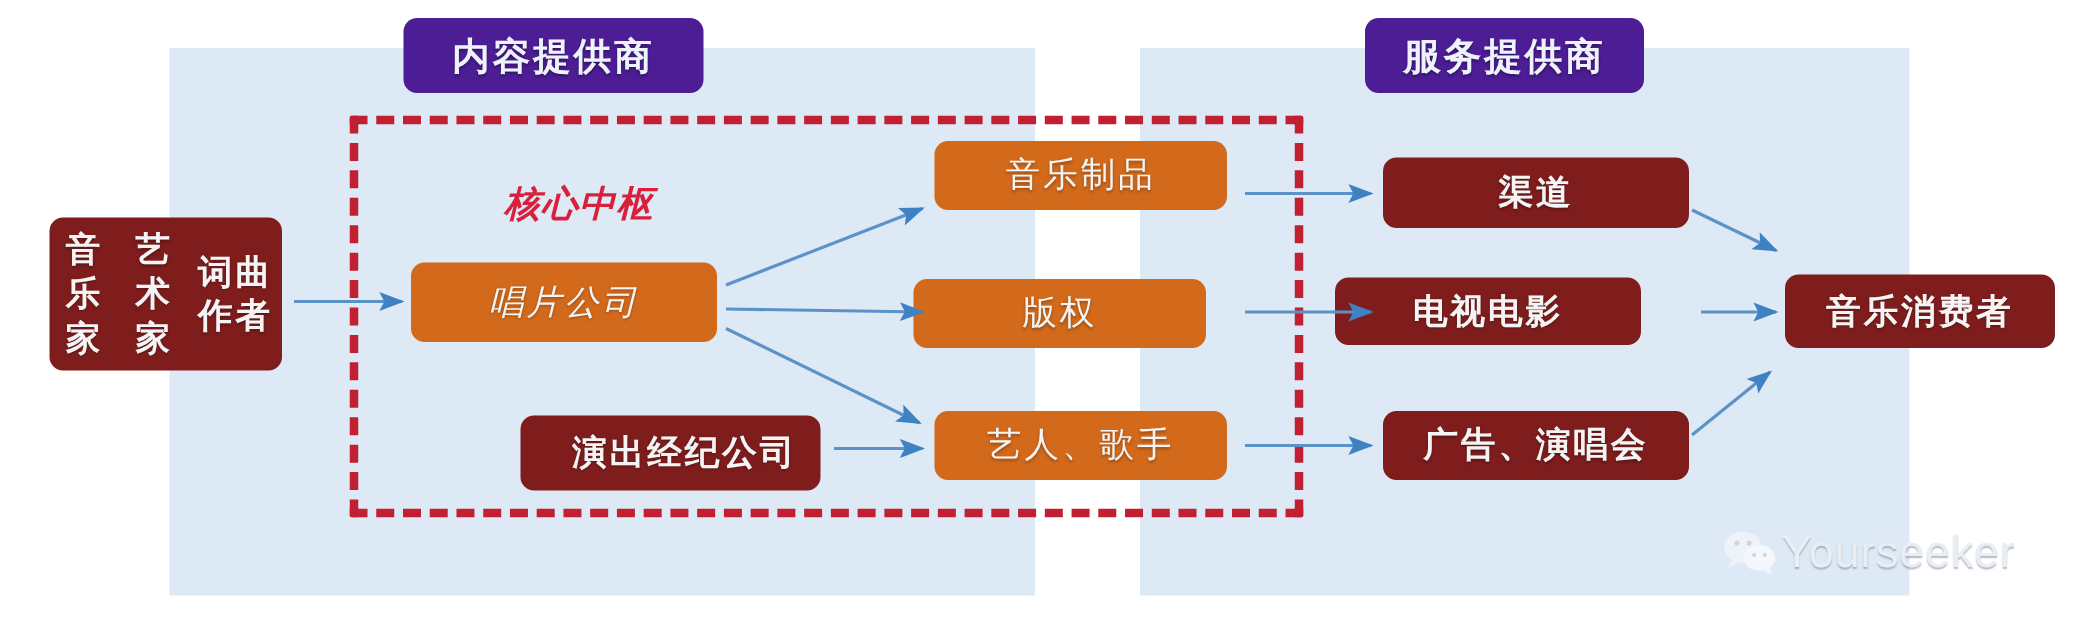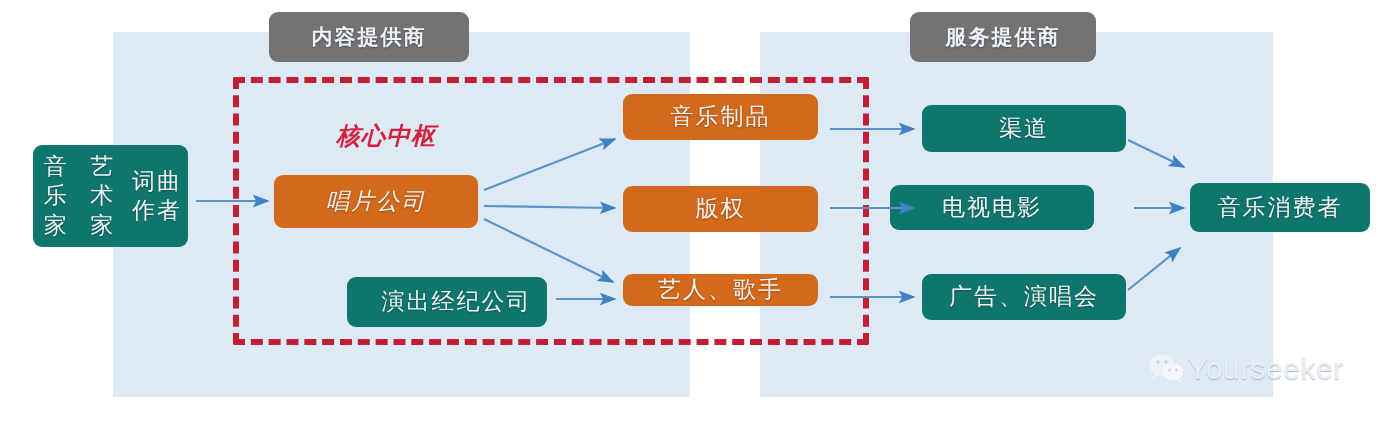--- a/index.html
+++ b/index.html
@@ -4,48 +4,48 @@
 <style>
   html,body{margin:0;padding:0;background:#ffffff;}
   body{font-family:"Liberation Sans","DejaVu Sans",sans-serif;}
   #stage{position:relative;width:1397px;height:427px;background:#ffffff;overflow:hidden;}
 
   .panel{position:absolute;background:#dde9f5;}
   #panel-content{left:113px;top:32px;width:577px;height:365px;}
   #panel-service{left:760px;top:32px;width:513px;height:365px;}
 
   .badge{
-    position:absolute;background:#737373;border-radius:9px;
+    position:absolute;background:#4c1d95;border-radius:9px;
     color:#eef3fb;display:flex;align-items:center;justify-content:center;
-    font-size:21px;letter-spacing:2px;font-weight:700;
+    font-size:25px;letter-spacing:2px;font-weight:700;
     text-shadow:0 1px 2px rgba(0,0,0,.35);
   }
   #badge-content{left:269px;top:12px;width:200px;height:50px;}
   #badge-service{left:910px;top:12px;width:186px;height:50px;}
 
   #dashed-box{
     position:absolute;left:233px;top:77px;width:636px;height:268px;
     border:6px dashed #c12032;border-radius:2px;box-sizing:border-box;
   }
 
   .node{
     position:absolute;border-radius:9px;display:flex;align-items:center;
     justify-content:center;text-align:center;color:#f4f4f4;
     font-size:23px;letter-spacing:2px;line-height:1.28;
     text-shadow:0 1px 2px rgba(0,0,0,.3);box-sizing:border-box;
   }
-  .node.gray{background:#0f766e;}
+  .node.gray{background:#7f1d1d;font-weight:bold;}
   .node.orange{background:#d2691b;}
 
   #node-creators{left:33px;top:145px;width:155px;height:102px;}
   #node-label{left:274px;top:175px;width:204px;height:53px;font-style:italic;}
   #node-agency{left:347px;top:277px;width:200px;height:50px;padding-left:19px;}
   #node-products{left:623px;top:94px;width:195px;height:46px;}
-  #node-copyright{left:623px;top:186px;width:195px;height:46px;}
-  #node-artists{left:623px;top:274px;width:195px;height:32px;}
+  #node-copyright{left:609px;top:186px;width:195px;height:46px;}
+  #node-artists{left:623px;top:274px;width:195px;height:46px;}
   #node-channel{left:922px;top:105px;width:204px;height:47px;}
   #node-tvfilm{left:890px;top:185px;width:204px;height:45px;}
   #node-adconcert{left:922px;top:274px;width:204px;height:46px;}
   #node-consumer{left:1190px;top:183px;width:180px;height:49px;}
 
   #core-hub{
     position:absolute;left:336px;top:120px;width:120px;height:30px;
     color:#d81f3c;font-size:24px;font-weight:700;font-style:italic;
     letter-spacing:1px;white-space:nowrap;
     font-family:"DejaVu Serif","Liberation Serif",serif;

